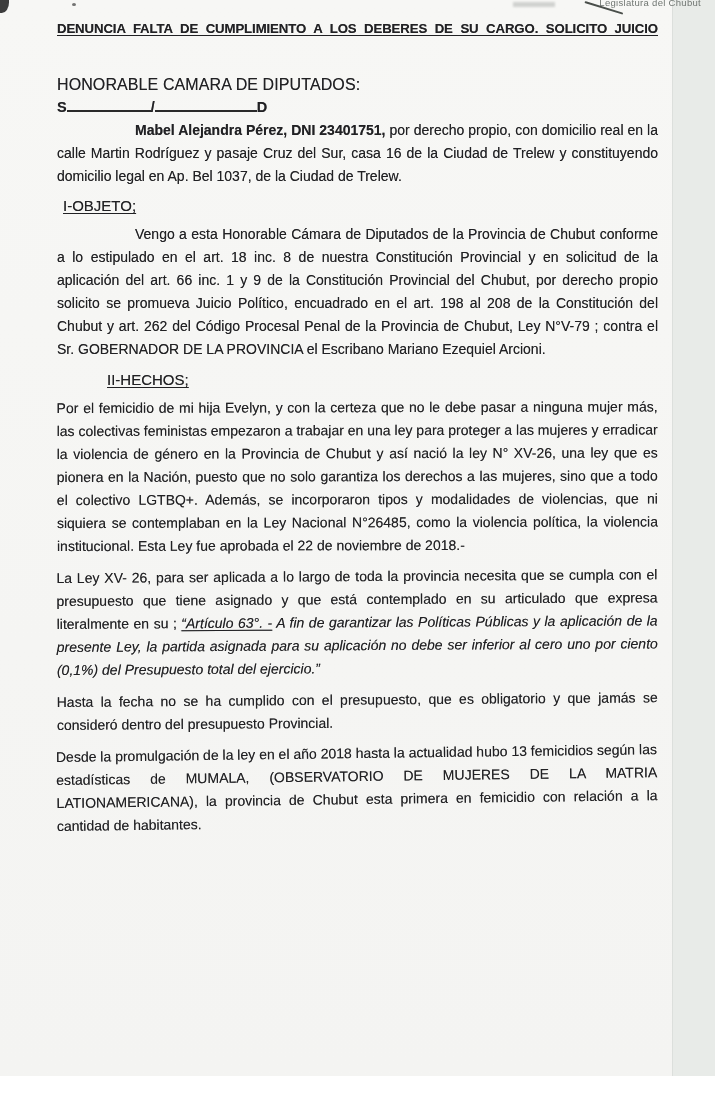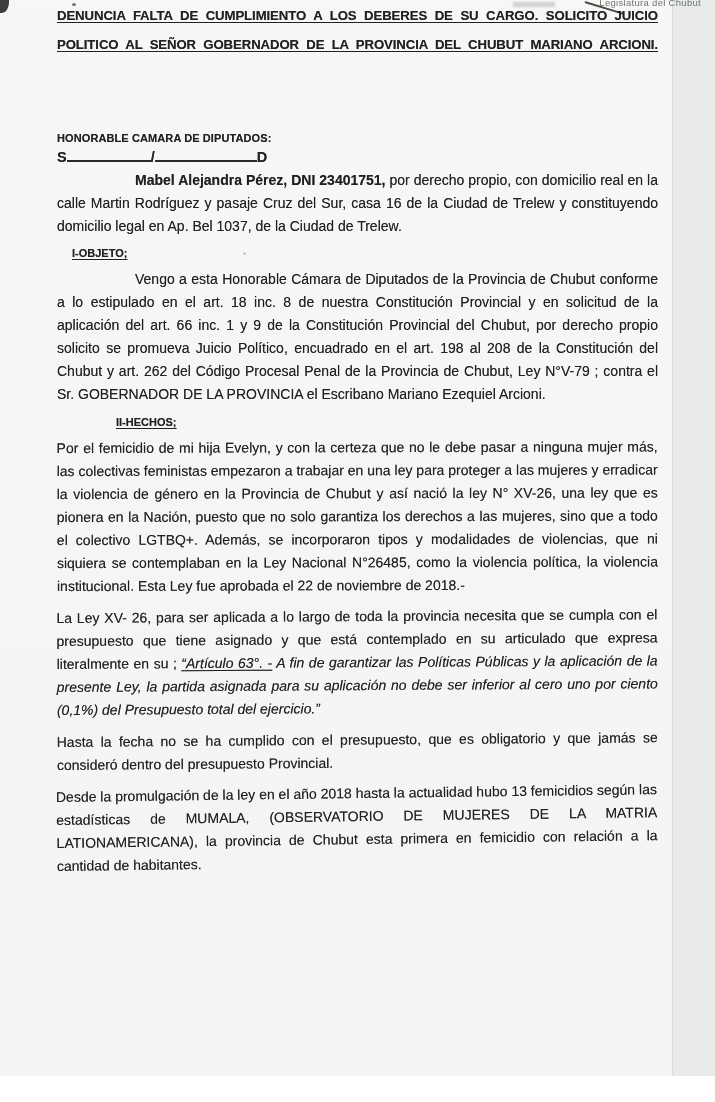--- a/index.html
+++ b/index.html
@@ -28,42 +28,42 @@
   }
   .corner-note-smudge {
     position:absolute; top:2px; right:160px; width:42px; height:5px;
     background:#8a8f8b; opacity:.35; filter:blur(1px);
   }
   .pen-stroke {
     position:absolute; top:1px; right:90px; width:40px; height:2px;
     background:#4a4f4b; transform:rotate(17deg); transform-origin:left top;
     border-radius:2px;
   }
-  .content { position:absolute; left:57px; top:1px; width:601px;
+  .content { position:absolute; left:57px; top:14px; width:601px;
     text-shadow:0 0 .5px rgba(30,30,30,.55); }
   .title-line {
     font-weight:bold; font-size:13.2px; line-height:29px;
     letter-spacing:-.1px;
     text-align:justify; text-align-last:justify;
     text-decoration:underline; text-underline-offset:2px;
   }
-  .salutation-heading { font-weight:bold; font-size:11px; margin-top:73px; letter-spacing:.1px; }
+  .salutation-heading { font-weight:normal; font-size:16px; margin-top:33px; letter-spacing:.1px; }
   .sd-line { margin-top:3px; font-weight:bold; font-size:14.5px; height:22px; }
   .blank { display:inline-block; border-bottom:2px solid #2a2a2a; height:13px; vertical-align:baseline; }
   .blank.b1 { width:84px; }
   .blank.b2 { width:102px; }
   p.body {
     font-size:14px; line-height:23px; text-align:justify;
     margin:0 0 9px 0;
   }
   p.indent { text-indent:78px; }
   .intro-gap { margin-top:35px; }
   .sec-heading {
-    font-weight:bold; font-size:11px; text-decoration:underline;
-    text-underline-offset:2px; margin:2px 0 9px 15px;
+    font-weight:normal; font-size:15px; text-decoration:underline;
+    text-underline-offset:2px; margin:2px 0 9px 6px;
   }
   .sec-heading.hechos { margin-top:10px;padding-left:44px; }
   .b { font-weight:bold;margin-top:10px; }
   .it { font-style:italic; }
   .itb { font-style:italic; font-weight:normal; text-decoration:underline; text-underline-offset:2px; }
   .sk1 { transform:rotate(-.15deg); transform-origin:left bottom; }
   .sk2 { transform:rotate(-.35deg); transform-origin:left bottom; }
   .sk3 { transform:rotate(-.45deg); transform-origin:left bottom; }
   .sk4 { transform:rotate(-.75deg); transform-origin:left bottom; }
 </style>
@@ -77,21 +77,20 @@
   <div class="speck s1"></div>
   <div class="speck s2"></div>
 
   <div class="corner-note-smudge"></div>
   <div class="pen-stroke"></div>
   <div class="corner-note">Legislatura del Chubut</div>
 
   <div class="content">
 
     <div class="title-line">DENUNCIA FALTA DE CUMPLIMIENTO A LOS DEBERES DE SU CARGO. SOLICITO JUICIO</div>
-    <div class="title-line">POLITICO AL SEÑOR GOBERNADOR DE LA PROVINCIA DEL CHUBUT MARIANO ARCIONI.</div>
 
     <div class="salutation-heading">HONORABLE CAMARA DE DIPUTADOS:</div>
 
     <div class="sd-line"><span>S</span><span class="blank b1"></span><span>/</span><span class="blank b2"></span><span>D</span></div>
 
     <p class="body indent intro-gap"><span class="b">Mabel Alejandra Pérez, DNI 23401751,</span><span> por derecho propio, con domicilio real en la calle Martin Rodríguez y pasaje Cruz del Sur, casa 16 de la Ciudad de Trelew y constituyendo domicilio legal en Ap. Bel 1037, de la Ciudad de Trelew.</span></p>
 
     <div class="sec-heading">I-OBJETO;</div>
 
     <p class="body indent">Vengo a esta Honorable Cámara de Diputados de la Provincia de Chubut conforme a lo estipulado en el art. 18 inc. 8 de nuestra Constitución Provincial y en solicitud de la aplicación del art. 66 inc. 1 y 9 de la Constitución Provincial del Chubut, por derecho propio solicito se promueva Juicio Político, encuadrado en el art. 198 al 208 de la Constitución del Chubut y art. 262 del Código Procesal Penal de la Provincia de Chubut, Ley N°V-79 ; contra el Sr. GOBERNADOR DE LA PROVINCIA el Escribano Mariano Ezequiel Arcioni.</p>

